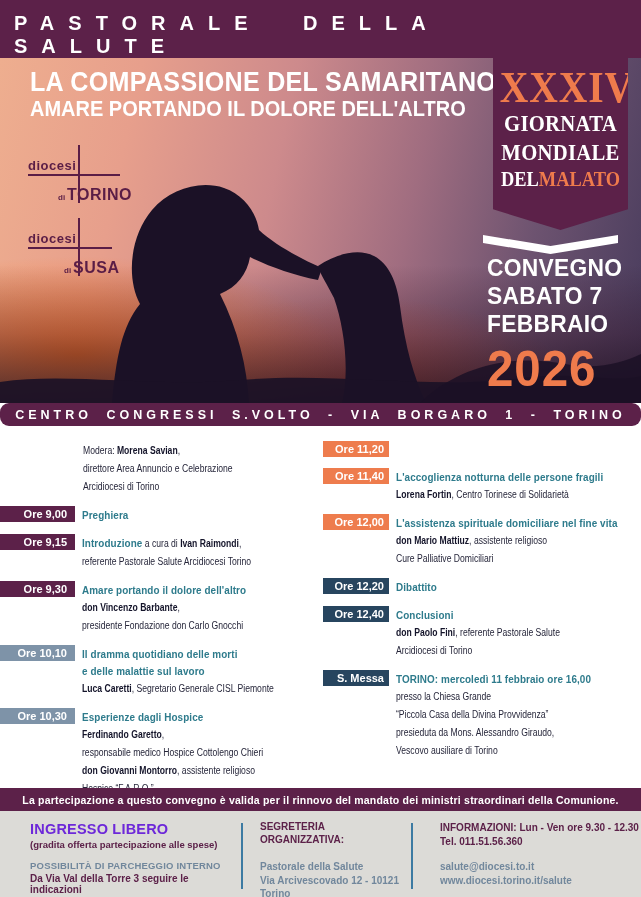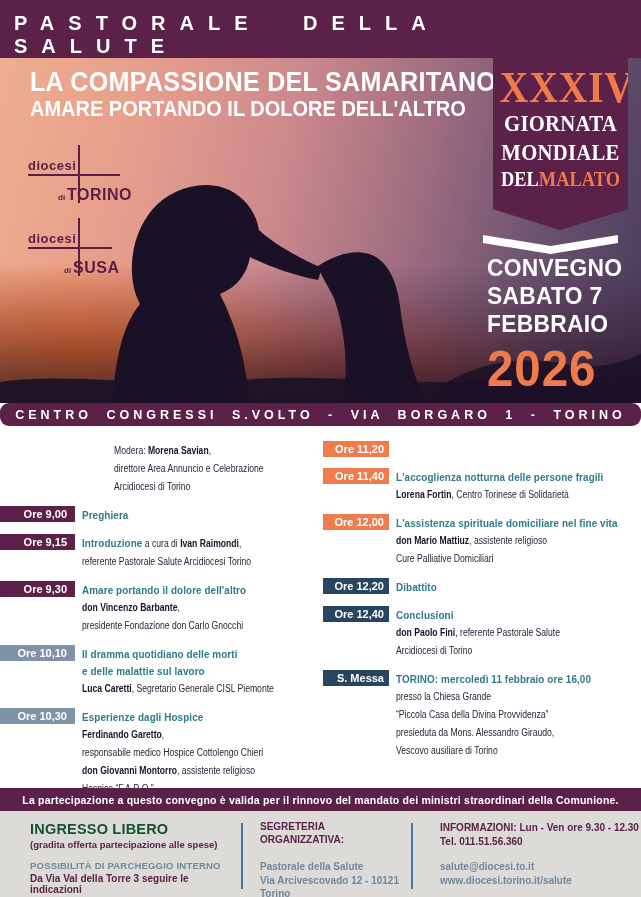--- a/index.html
+++ b/index.html
@@ -68,34 +68,34 @@
   .col-right{flex:1;min-width:0;}
   .sched-item{display:flex;margin-bottom:11px;align-items:flex-start;}
   .time-tag{flex:none;height:16px;line-height:16px;font-size:11px;font-weight:bold;color:#fff;text-align:right;box-sizing:border-box;}
   .col-left .time-tag{width:75px;padding-right:8px;}
   .col-right .time-tag{width:66px;padding-right:5px;margin-left:8px;}
   .tag-purple{background:#5c2149;}
   .tag-slate{background:#7e93a8;}
   .tag-orange{background:#ee7c4d;}
   .tag-navy{background:#27455f;}
   .item-body{margin-left:7px;min-width:0;}
-  .no-tag .item-body{margin-left:114px;}
+  .no-tag .item-body{margin-left:83px;}
   .item-line{line-height:16px;white-space:nowrap;transform:scaleX(0.86);transform-origin:0 50%;}
   .spacer-line{height:11px;}
   .sg-r{font-size:10px;color:#26263a;}
   .sg-b{font-size:10px;font-weight:bold;color:#14142a;}
   .sg-t{font-size:11.5px;font-weight:bold;color:#2e7b8c;letter-spacing:0.1px;}
   
   .footer{height:86px;background:#dcdbd7;display:flex;box-sizing:border-box;padding-top:10px;}
   .f-col{box-sizing:border-box;}
   .f-col1{width:241px;padding-left:30px;}
   .f-div{width:2px;background:#3c7aa2;margin:2px 0 8px;flex:none;}
   .f-col2{width:168px;padding-left:17px;}
   .f-col3{flex:1;padding-left:27px;}
-  .f-title{color:#14532d;font-weight:bold;font-size:14.5px;letter-spacing:0.2px;}
+  .f-title{color:#6d28d9;font-weight:bold;font-size:14.5px;letter-spacing:0.2px;}
   .f-sub{color:#5c2149;font-weight:bold;font-size:9.5px;margin-top:2px;}
   .f-park-t{color:#71879c;font-weight:bold;font-size:9.5px;margin-top:10px;letter-spacing:0.2px;}
   .f-park-i{color:#5c2149;font-weight:bold;font-size:10px;margin-top:2px;}
   .f2-title{color:#5c2149;font-weight:bold;font-size:10px;max-width:108px;line-height:1.25;}
   .f2-block{margin-top:14px;}
   .f2-line{color:#71879c;font-weight:bold;font-size:10px;line-height:1.35;}
   .f3-t{color:#5c2149;font-weight:bold;font-size:10px;line-height:1.35;}
   .f3-c{color:#71879c;font-weight:bold;font-size:10px;line-height:1.35;margin-top:12px;}
 </style>
 </head>

